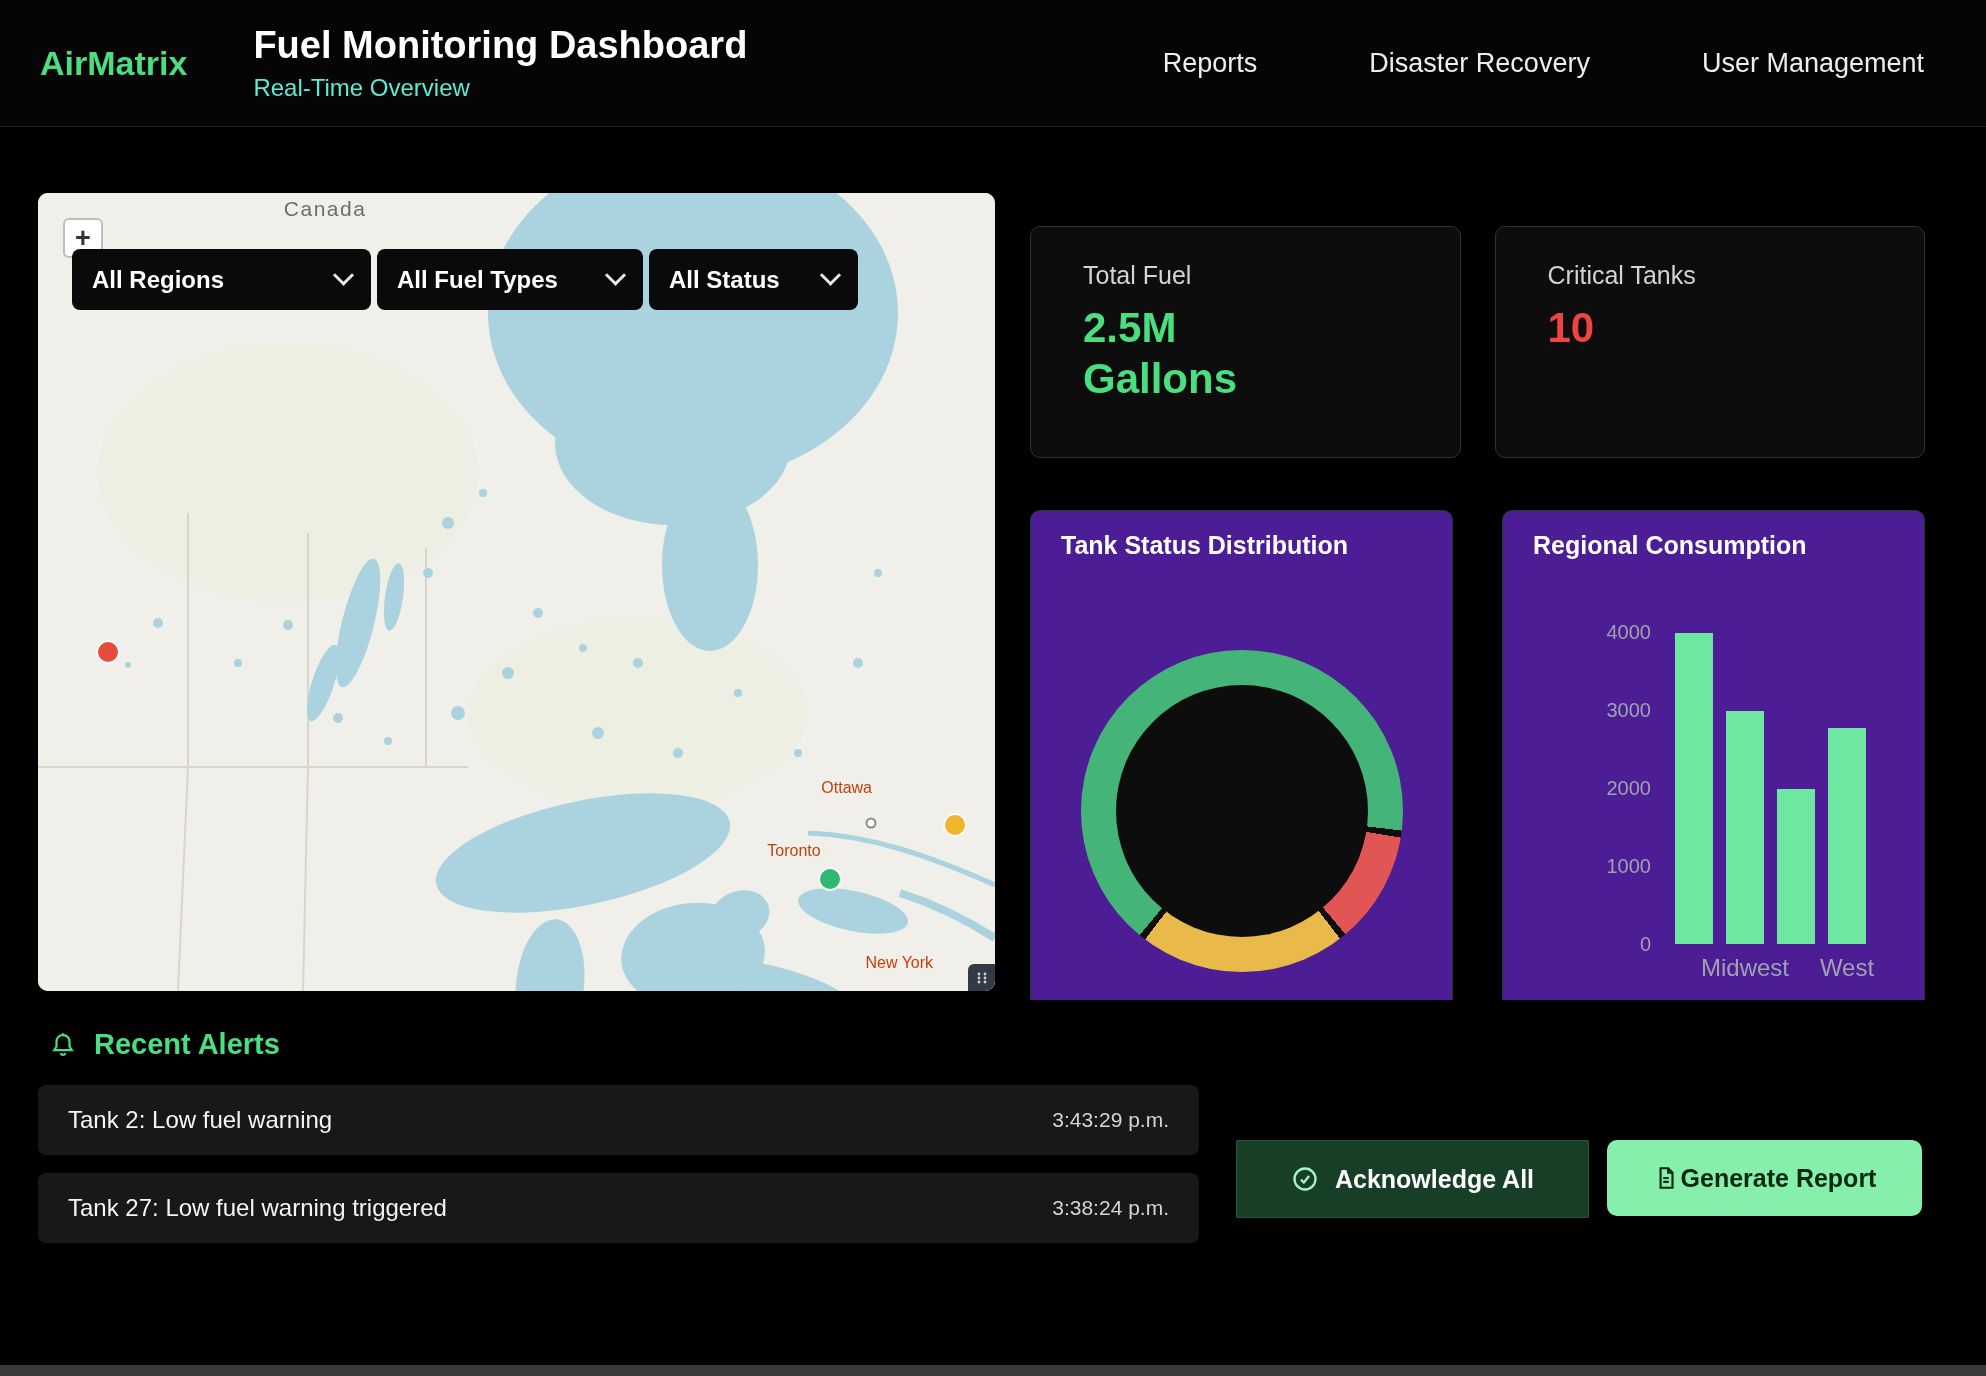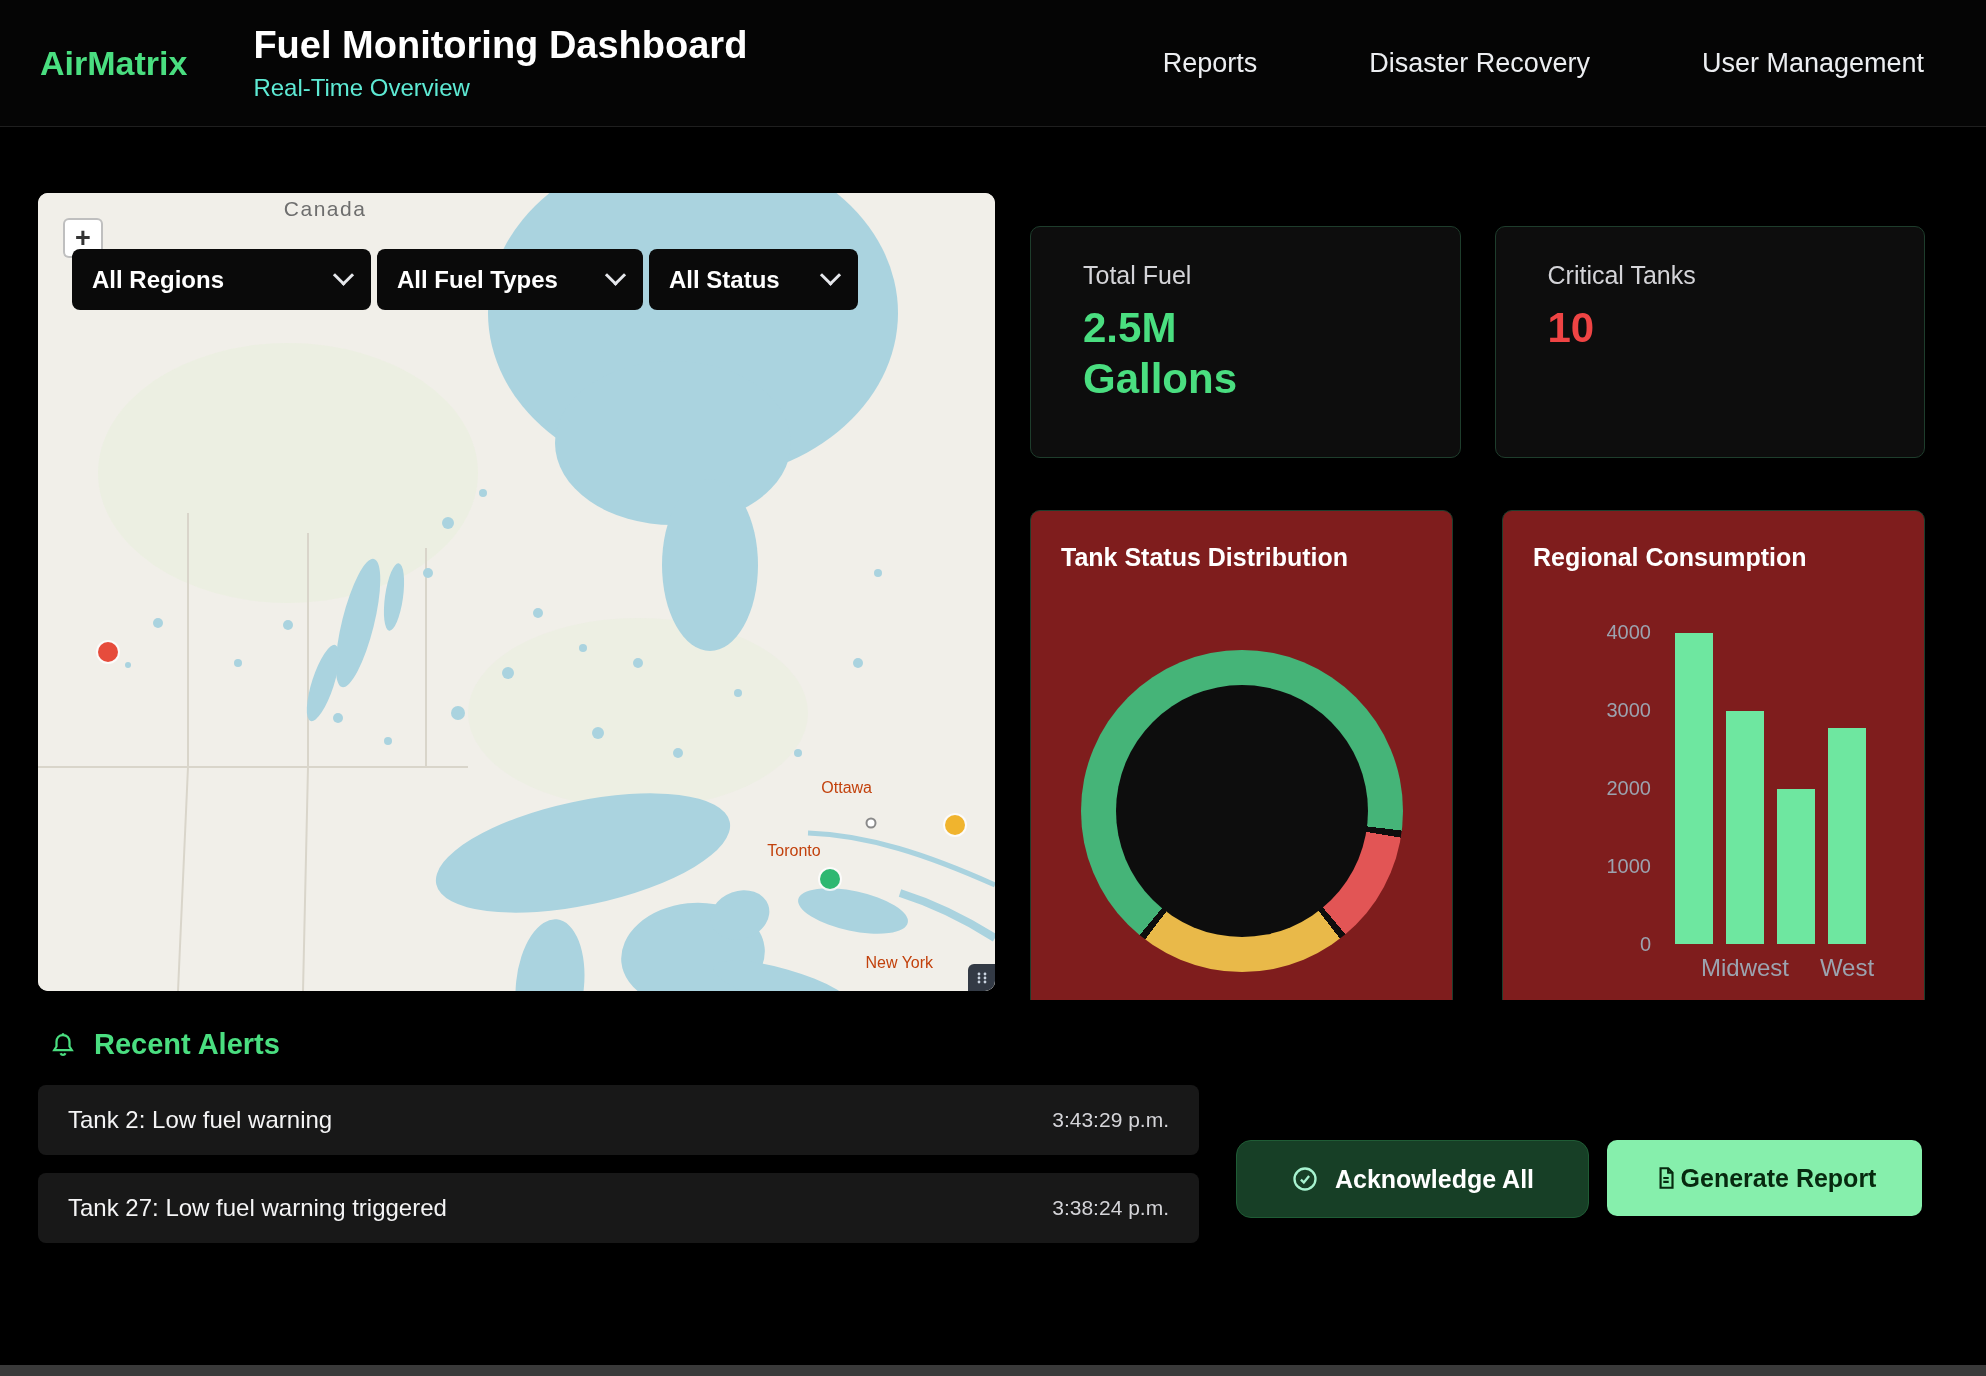--- a/index.html
+++ b/index.html
@@ -42,22 +42,22 @@
 
   
   .stats{position:absolute;left:1030px;top:226px;width:895px;display:flex;gap:34px;}
   .stat-card{flex:1;height:232px;background:#0d0d0d;border:1px solid #1e3d2c;
     border-radius:10px;padding:34px 52px;box-sizing:border-box;}
   .stat-label{font-size:25px;color:#d4d4d8;}
   .stat-value{margin-top:12px;font-size:42px;font-weight:bold;line-height:1.22;white-space:pre-line;}
 
   
   .charts{position:absolute;left:1030px;top:510px;width:895px;display:flex;gap:49px;}
-  .chart-card{width:423px;height:520px;background:#7f1d1d;border:1px solid #1e3d2c;
-    border-radius:10px;box-sizing:border-box;position:relative;padding:32px 30px 0;}
+  .chart-card{width:423px;height:520px;background:#4c1d95;border:1px solid #1e3d2c;
+    border-radius:10px;box-sizing:border-box;position:relative;padding:20px 30px 0;}
   .chart-title{font-size:25px;font-weight:bold;color:#fff;}
   .donut{position:absolute;left:50px;top:139px;width:322px;height:322px;border-radius:50%;}
   .donut-hole{position:absolute;left:50%;top:50%;width:252px;height:252px;
     transform:translate(-50%,-50%);background:#0d0d0d;border-radius:50%;}
   .yticks{position:absolute;left:24px;top:110px;width:124px;height:335px;display:flex;
     flex-direction:column;justify-content:space-between;align-items:flex-end;
     color:#9ca3af;font-size:20px;}
   .bar-plot{position:absolute;left:172px;top:122px;width:214px;height:311px;
     display:flex;align-items:flex-end;gap:13px;}
   .bar-col{width:38px;height:100%;position:relative;display:flex;align-items:flex-end;justify-content:center;}
@@ -69,21 +69,21 @@
   .alerts-section{position:absolute;left:0;right:0;top:1000px;bottom:0;background:#000;z-index:5;}
   .alerts-header{position:absolute;left:48px;top:28px;display:flex;align-items:center;gap:16px;}
   .alerts-title{color:#4ade80;font-size:29px;font-weight:bold;}
   .alert-row{position:absolute;left:38px;width:1161px;height:70px;background:#181818;
     border-radius:8px;display:flex;align-items:center;justify-content:space-between;
     padding:0 30px;box-sizing:border-box;cursor:pointer;}
   .alert-row.r0{top:85px}.alert-row.r1{top:173px}.alert-row.r2{top:262px}
   .alert-msg{color:#f4f4f5;font-size:24px;}
   .alert-time{color:#d4d4d8;font-size:21px;}
   .btn-ack{position:absolute;left:1236px;top:140px;width:351px;height:76px;background:#173f26;
-    border:1px solid #1f5c35;border-radius:15px;display:flex;align-items:center;
+    border:1px solid #1f5c35;border-radius:1px;display:flex;align-items:center;
     justify-content:center;gap:16px;color:#fff;font-size:25px;font-weight:600;cursor:pointer;}
   .btn-gen{position:absolute;left:1607px;top:140px;width:315px;height:76px;background:#86efac;
     border:none;border-radius:10px;display:flex;align-items:center;justify-content:center;
     gap:2px;color:#07290f;font-size:25px;font-weight:bold;cursor:pointer;}
   .bottom-bar{position:absolute;left:0;right:0;bottom:0;height:11px;background:#3a3a3a;z-index:6;}
 </style>
 </head>
 <body>
 
 <div class="header">

